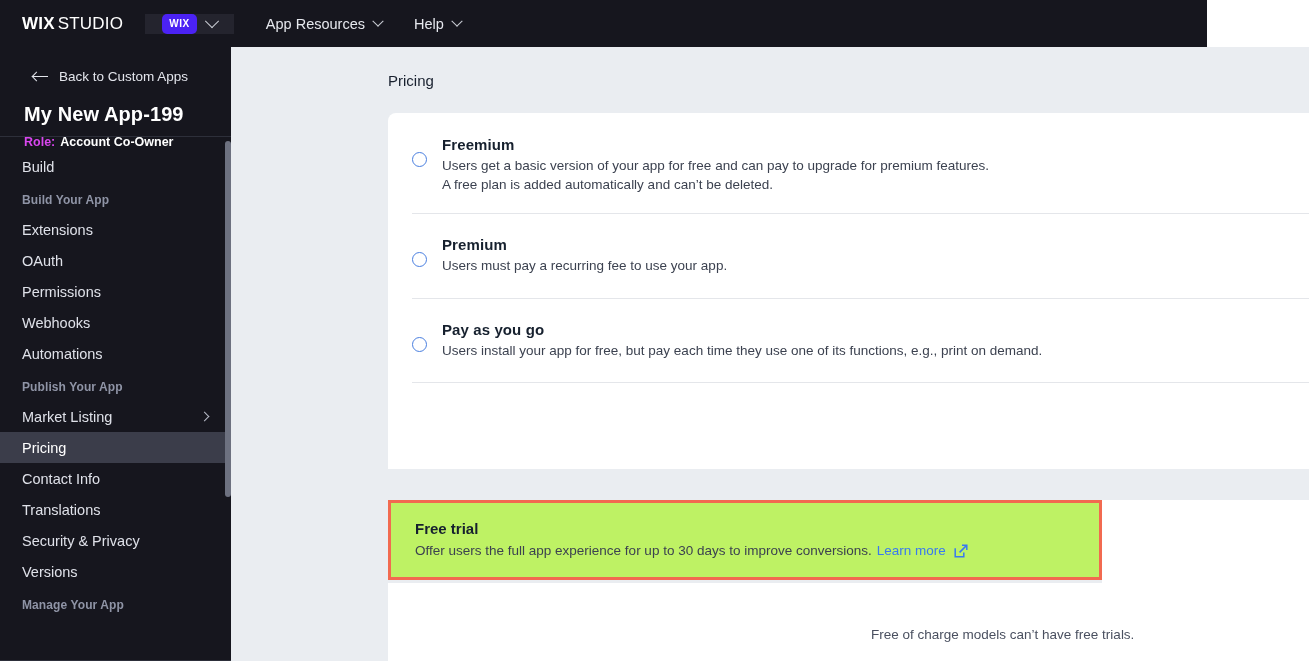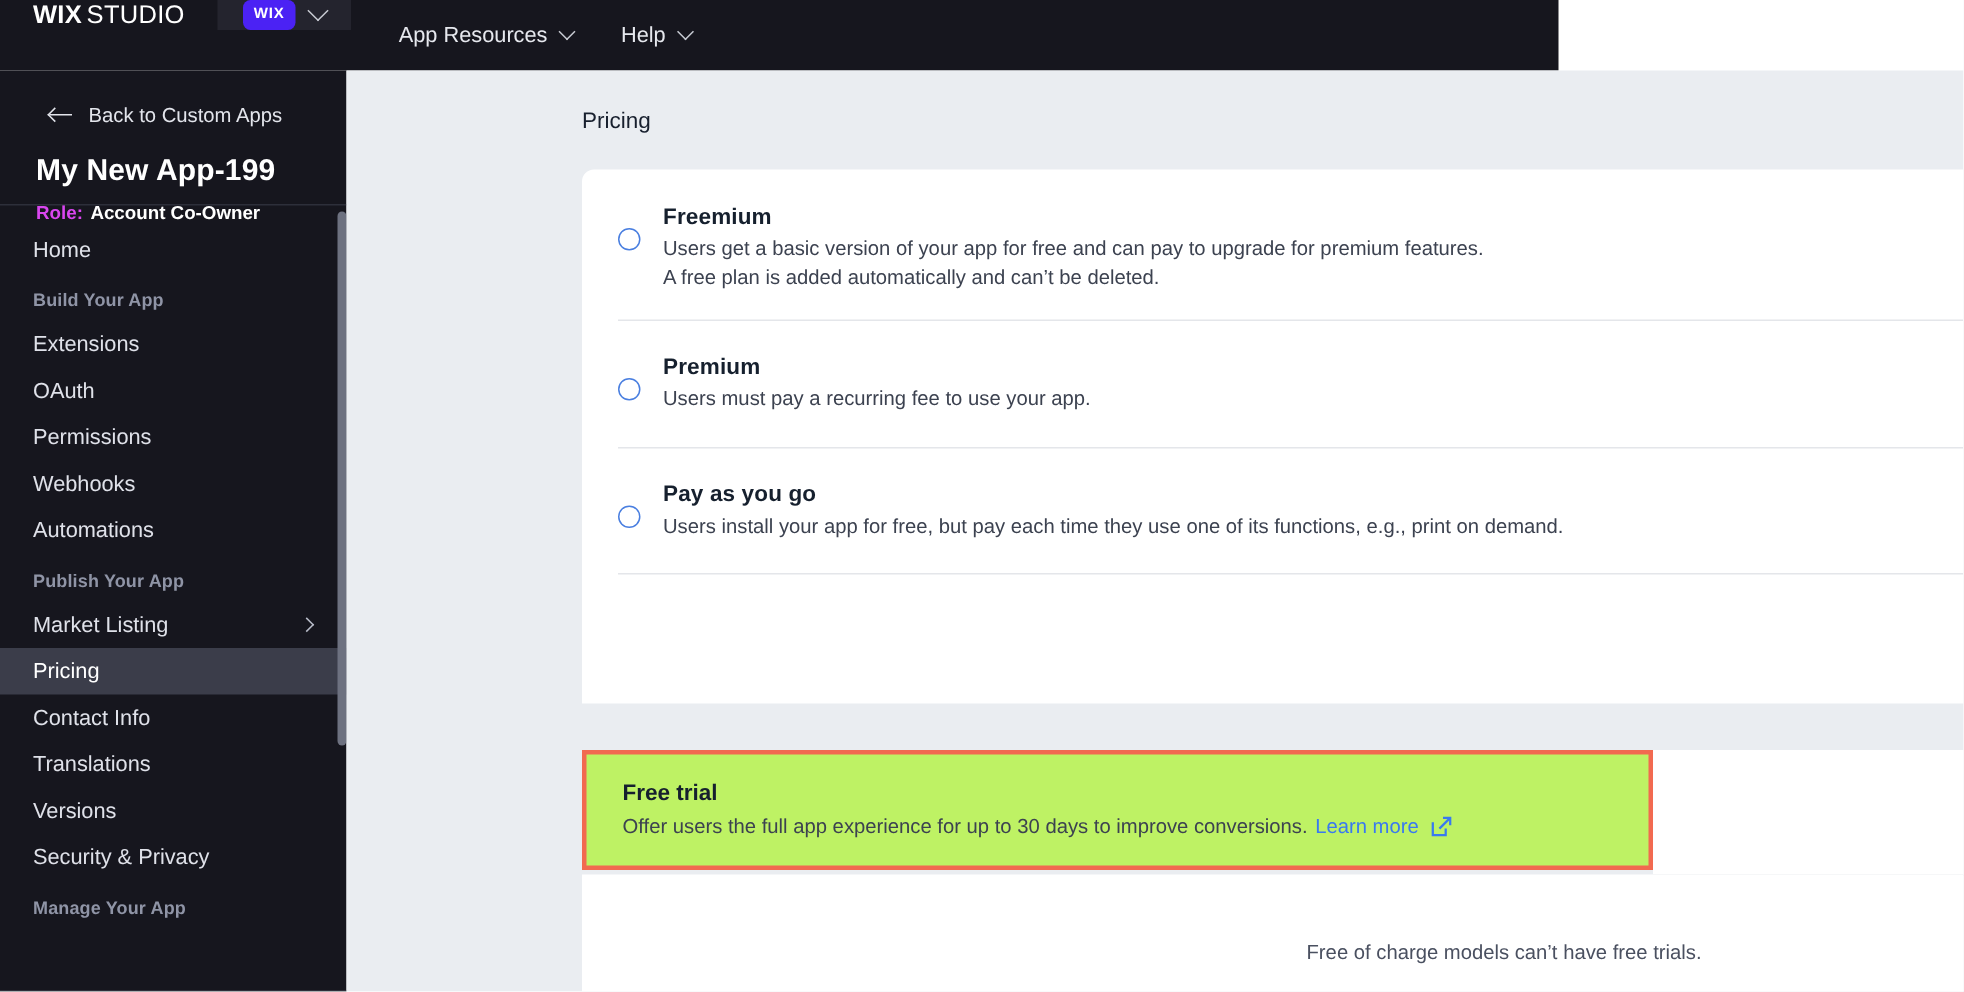--- a/index.html
+++ b/index.html
@@ -18,25 +18,25 @@
     position: relative;
     width: 1309px;
     height: 661px;
     background: #ffffff;
   }
 
   
   .topbar {
     position: absolute;
     top: 0; left: 0;
-    width: 1039px;
+    width: 1207px;
     height: 47px;
     background: #16161e;
     display: flex;
-    align-items: flex-start;
+    align-items: center;
   }
   .brand {
     display: flex;
     align-items: center;
     padding: 0 22px 0 22px;
     color: #ffffff;
     font-size: 17px;
     letter-spacing: .2px;
     white-space: nowrap;
   }
@@ -407,21 +407,21 @@
         <span>Back to Custom Apps</span>
       </div>
       <div class="app-title">My New App-199</div>
       <div class="role-row">
         <span class="role-k">Role:</span><span class="role-v">Account Co-Owner</span>
       </div>
     </div>
 
     <div class="side-menu">
       <div class="menu-item">
-        <span>Home</span>
+        <span>Build</span>
       </div>
       <div class="menu-group">Build Your App</div>
       <div class="menu-item">
         <span>Extensions</span>
       </div>
       <div class="menu-item">
         <span>OAuth</span>
       </div>
       <div class="menu-item">
         <span>Permissions</span>
@@ -440,24 +440,24 @@
       <div class="menu-item active">
         <span>Pricing</span>
       </div>
       <div class="menu-item">
         <span>Contact Info</span>
       </div>
       <div class="menu-item">
         <span>Translations</span>
       </div>
       <div class="menu-item">
+        <span>Security &amp; Privacy</span>
+      </div>
+      <div class="menu-item">
         <span>Versions</span>
-      </div>
-      <div class="menu-item">
-        <span>Security &amp; Privacy</span>
       </div>
       <div class="menu-group">Manage Your App</div>
     </div>
 
     <div class="side-divider-bottom"></div>
   </div>
 
   <div class="side-scrollbar"></div>
 
   <div class="content">

